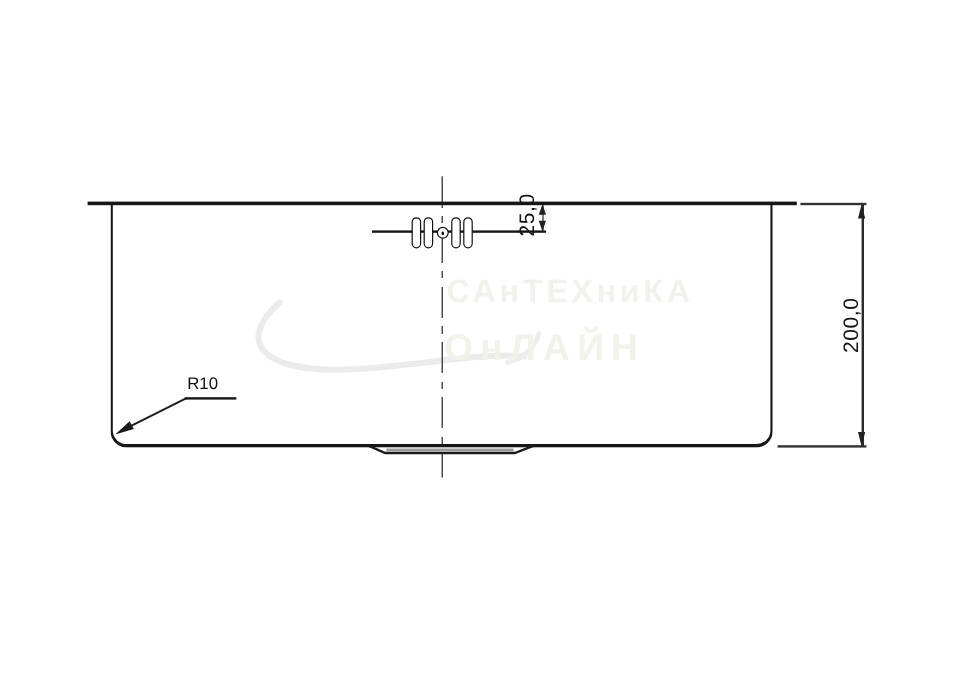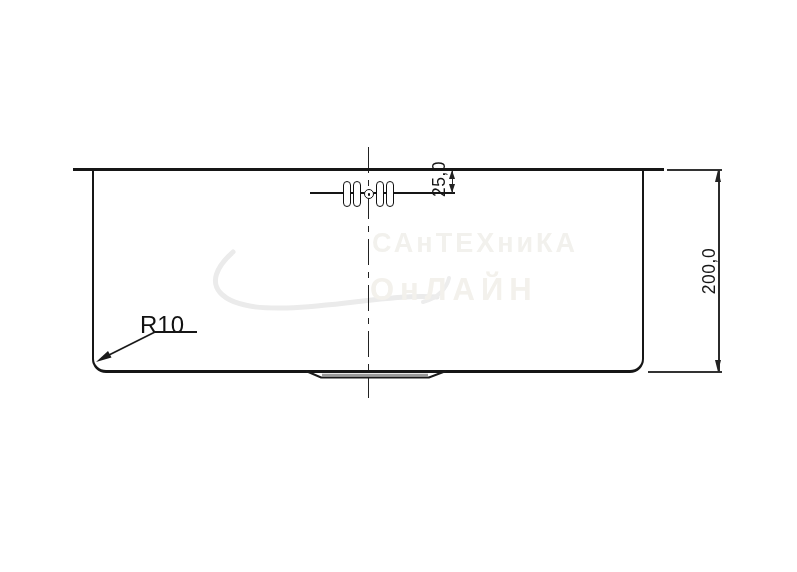--- a/index.html
+++ b/index.html
@@ -70,21 +70,21 @@
   #dim25-arr-bot  { left:449px; top:184px; }
 
   .dim-label {
     position:absolute; text-align:center; font-size:17.5px; color:#161616;
     transform:rotate(-90deg); white-space:nowrap; z-index:5; letter-spacing:0.5px;
   }
   #dim200-label { left:673px; top:262px; width:70px; height:18px; }
   #dim25-label  { left:418px; top:170px; width:40px; height:18px; }
 
   
-  #r10-label { left:140px; top:311px; font-size:24px; color:#111; z-index:5; }
+  #r10-label { left:156px; top:311px; font-size:14px; color:#111; z-index:5; }
   #r10-underline { left:154px; top:331px; width:43px; height:2px; background:#161616; z-index:5; }
 
   svg { position:absolute; overflow:visible; }
 </style>
 </head>
 <body>
 
 <div id="canvas">
 
   <svg id="wm-swoosh" class="abs" style="left:195px; top:240px; z-index:0;" width="270" height="80" viewBox="0 0 270 80">

